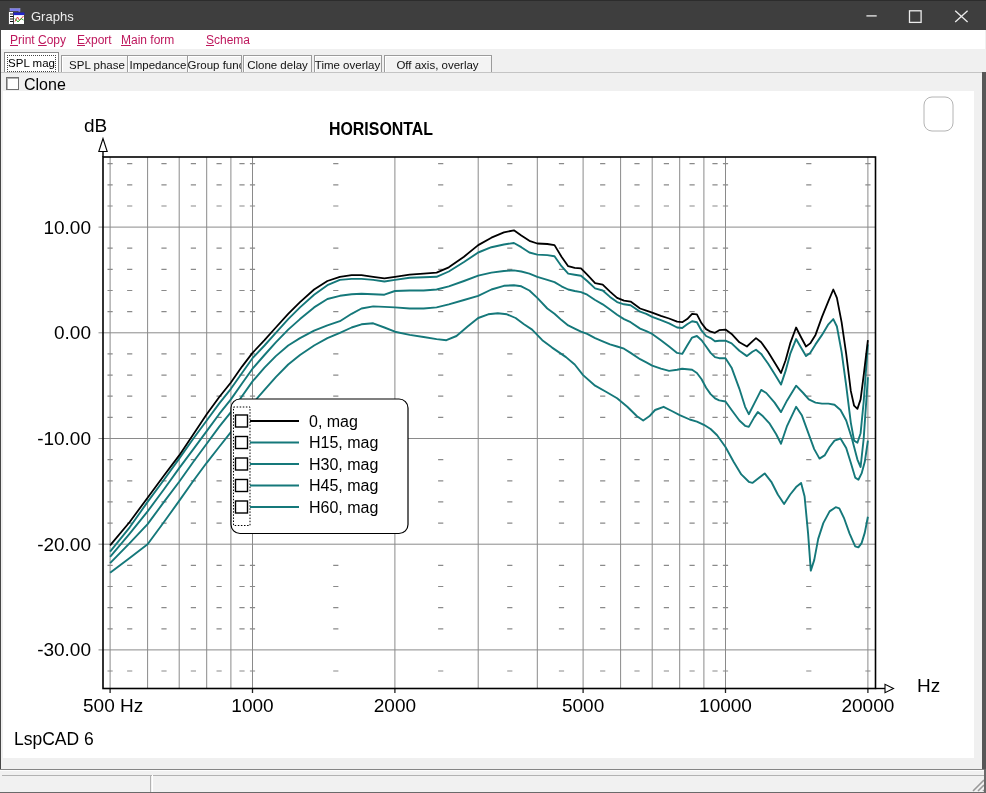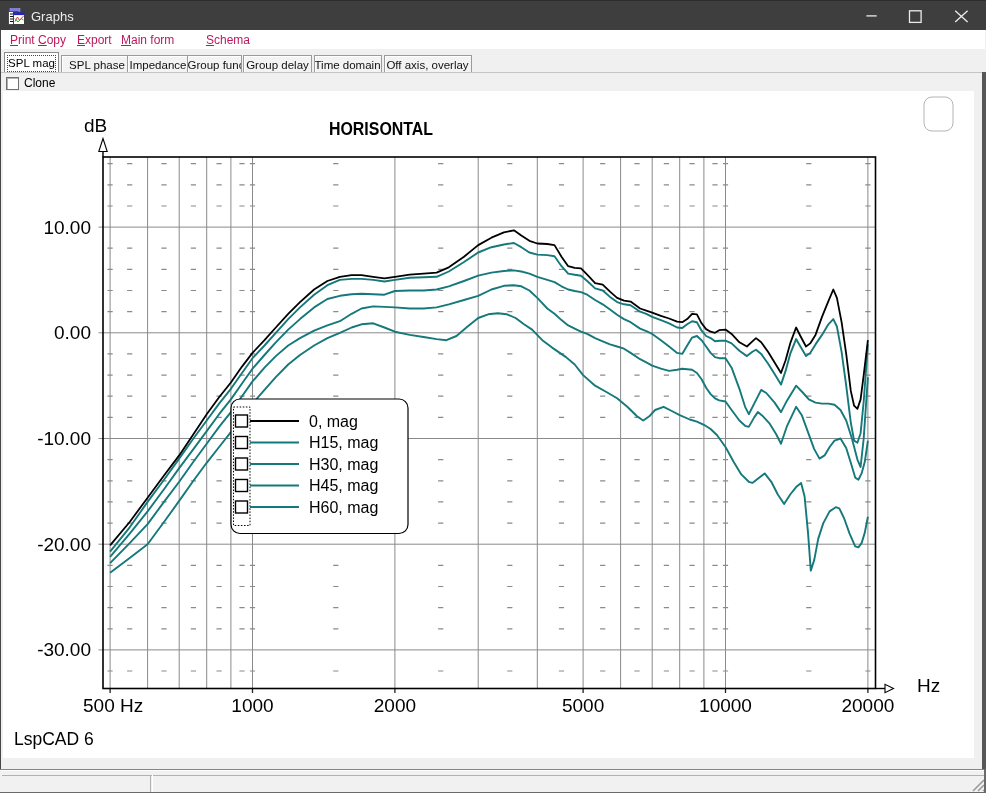--- a/index.html
+++ b/index.html
@@ -5,21 +5,21 @@
 .titlebar {position:absolute;left:0;top:0;width:986px;height:30px;background:#3e3e3e;border-top:1px solid #2c2c2c}
 .title {position:absolute;left:31px;top:8px;font-size:13px;color:#ececec}
 .menubar {position:absolute;left:1px;top:30px;width:984px;height:19px;background:#fff}
 .mi {position:absolute;top:3px;font-size:12px;color:#be185d}
 .page {position:absolute;left:1px;top:49px;width:981px;height:709px;background:#f0f0f0}
 .tab {position:absolute;top:6px;height:17px;background:#f3f3f3;border:1px solid #9b9b9b;border-bottom:none;box-shadow:inset 1px 1px 0 #fff;font-size:11.5px;text-align:center;padding-top:2.5px;color:#111;white-space:nowrap;overflow:hidden}
 .seltab {position:absolute;left:3px;top:3px;width:55px;height:20px;background:#fff;border:1px solid #8a8a8a;border-bottom:none;z-index:2;font-size:11.5px;text-align:center;padding-top:4px}
 .seltab:after {content:"";position:absolute;left:2px;top:2px;right:2px;bottom:0;border:1px dotted #444}
 .tabline {position:absolute;left:0;top:23px;width:981px;height:1px;background:#c4c4c4}
 .cb {position:absolute;left:5px;top:28px;width:13px;height:13px;background:#fff;border:1px solid #707070;box-shadow:inset 1px 1px 0 #b0b0b0}
-.cblab {position:absolute;left:23px;top:27px;font-size:12px}
+.cblab {position:absolute;left:23px;top:27px;font-size:16px}
 .panel {position:absolute;left:2px;top:42px;width:971px;height:667px;background:#fff}
 .rband {position:absolute;left:982px;top:72px;width:4px;height:697px;background:#575757}
 .rband2 {position:absolute;left:0;top:0;width:0;height:0}
 .lbord {position:absolute;left:0;top:30px;width:1px;height:762px;background:#474747}
 .sbar {position:absolute;left:0;top:769px;width:986px;height:24px;background:#f1f1f1;border-top:1px solid #858585;box-shadow:inset 0 1px 0 #fdfdfd}
 .sline {position:absolute;left:2px;top:774.5px;width:982px;height:1px;background:#b2b2b2}
 .sdiv1 {position:absolute;left:150px;top:775px;width:1px;height:17px;background:#b2b2b2}
 .sdiv2 {position:absolute;left:152px;top:775px;width:1px;height:17px;background:#fff}
 .sright {position:absolute;left:984px;top:769px;width:2px;height:24px;background:#6a6a6a}
 .sbot {position:absolute;left:0;top:792px;width:986px;height:1px;background:#6a6a6a}
@@ -48,23 +48,23 @@
     <div class="mi" style="left:37px"><u>C</u>opy</div>
     <div class="mi" style="left:76px"><u>E</u>xport</div>
     <div class="mi" style="left:120px"><u>M</u>ain form</div>
     <div class="mi" style="left:205px"><u>S</u>chema</div>
   </div>
 <div class="page">
   <div class="tabline"></div>
   <div class="tab" style="left:60px;width:72px">SPL phase</div>
     <div class="tab" style="left:126px;width:62px">Impedance</div>
     <div class="tab" style="left:185.5px;width:55px">Group func</div>
-    <div class="tab" style="left:242px;width:69px">Group delay</div>
-    <div class="tab" style="left:312.5px;width:68px">Time domain</div>
-    <div class="tab" style="left:382.5px;width:88px">Off axis, overlay</div>
+    <div class="tab" style="left:242px;width:69px">Clone delay</div>
+    <div class="tab" style="left:312.5px;width:68px">Time overlay</div>
+    <div class="tab" style="left:382.5px;width:108px">Off axis, overlay</div>
   <div class="seltab">SPL mag</div>
   <div class="cb"></div>
     <div class="cblab">Clone</div>
   <div class="panel"></div>
 </div>
 <svg width="986" height="793" viewBox="0 0 986 793" style="position:absolute;left:0;top:0" font-family="Liberation Sans, sans-serif" fill="#000">
     <g stroke="#8a8a8a" stroke-width="1">
       <line x1="110.1" y1="157.0" x2="110.1" y2="688.5"></line>
       <line x1="147.6" y1="157.0" x2="147.6" y2="688.5"></line>
       <line x1="179.2" y1="157.0" x2="179.2" y2="688.5"></line>

